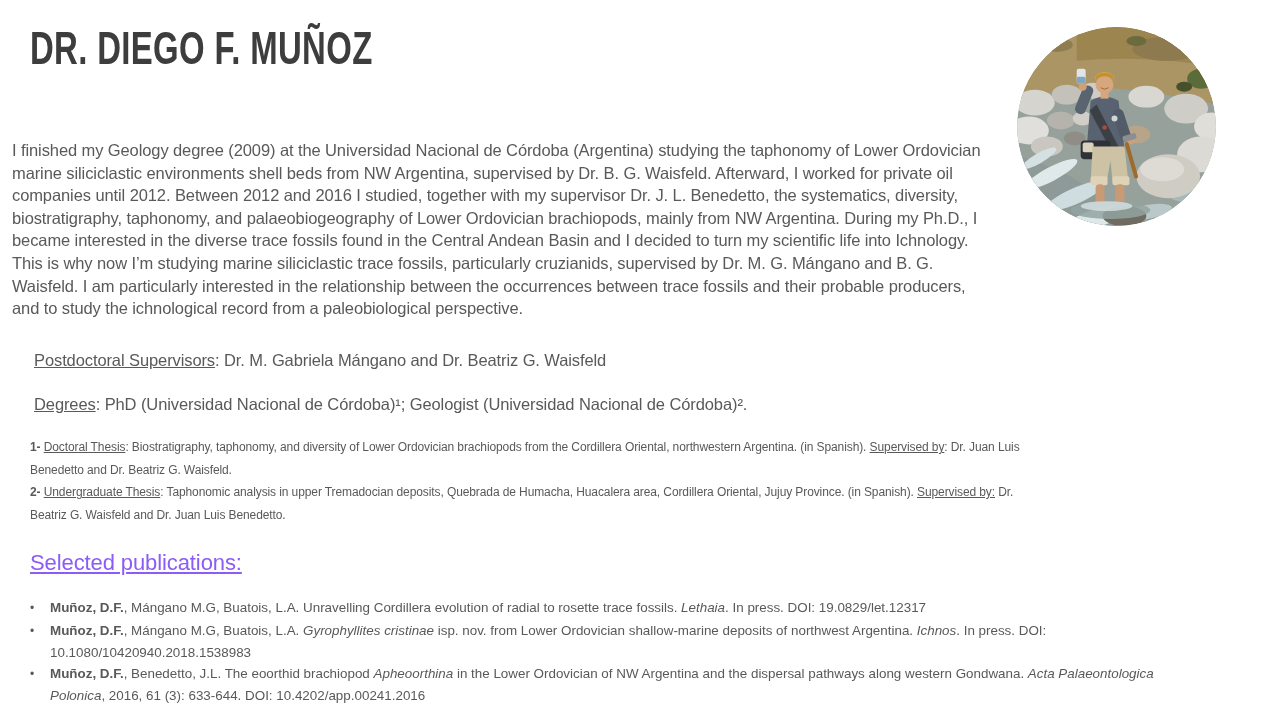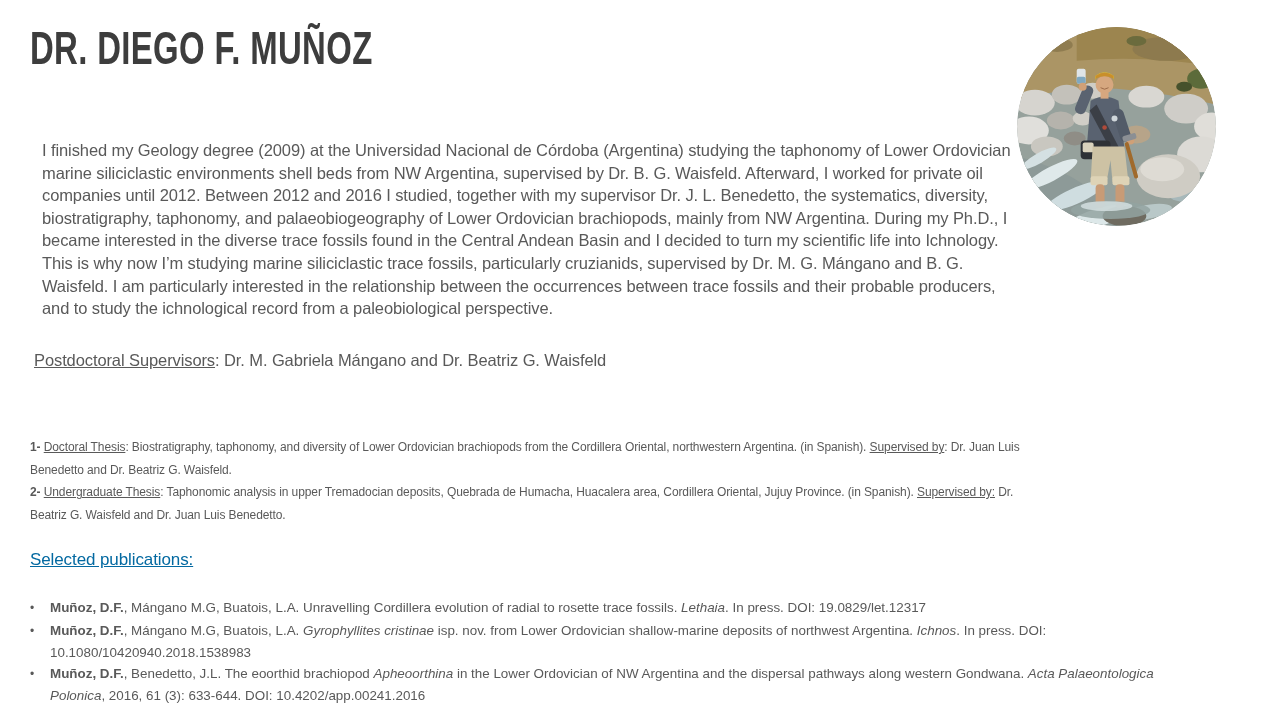--- a/index.html
+++ b/index.html
@@ -13,34 +13,34 @@
     position:absolute;left:30px;top:20px;margin:0;
     font-size:47px;font-weight:700;color:#3d3d3d;
     white-space:nowrap;letter-spacing:0.5px;
     transform:scaleX(0.70);transform-origin:left top;
   }
   .subtitle{
     position:absolute;left:30px;top:93px;
     font-size:19px;font-style:italic;color:#454545;white-space:nowrap;
   }
   .bio{
-    position:absolute;left:42px;top:139px;width:982px;margin:0;
+    position:absolute;left:12px;top:139px;width:982px;margin:0;
     font-size:16.5px;line-height:22.6px;color:#595959;letter-spacing:-0.1px;
   }
   .line{position:absolute;left:30px;margin:4px;font-size:16.5px;color:#595959;letter-spacing:-0.1px;}
   .postdoc{top:347px;}
   .degrees{top:391px;}
   .theses{
     position:absolute;left:30px;top:436px;width:992px;
     font-size:12px;line-height:22.6px;color:#595959;letter-spacing:-0.1px;
   }
   .theses p{margin:0;}
   .pub-heading{
     position:absolute;left:30px;top:550px;margin:0;
-    font-size:17px;color:#0369a1;text-decoration:underline;letter-spacing:-0.1px;
+    font-size:22px;color:#8b5cf6;text-decoration:underline;letter-spacing:-0.1px;
   }
   .pubs{
     position:absolute;left:30px;top:597px;width:1126px;margin:0;padding:0;
     list-style:none;font-size:13.4px;line-height:21.8px;color:#595959;
   }
   .pubs li{display:flex;align-items:flex-start;}
   .marker{flex:0 0 20px;width:20px;font-size:12px;padding-top:1px;}
   .pub-text{flex:1;}
 
   .seg-bold{font-weight:700;}
@@ -58,20 +58,21 @@
 
 <div class="slide">
 
   <h1 class="title">DR. DIEGO F. MUÑOZ</h1>
 
 
   <p class="bio">I finished my Geology degree (2009) at the Universidad Nacional de Córdoba (Argentina) studying the taphonomy of Lower Ordovician marine siliciclastic environments shell beds from NW Argentina, supervised by Dr. B. G. Waisfeld. Afterward, I worked for private oil companies until 2012. Between 2012 and 2016 I studied, together with my supervisor Dr. J. L. Benedetto, the systematics, diversity, biostratigraphy, taphonomy, and palaeobiogeography of Lower Ordovician brachiopods, mainly from NW Argentina. During my Ph.D., I became interested in the diverse trace fossils found in the Central Andean Basin and I decided to turn my scientific life into Ichnology. This is why now I’m studying marine siliciclastic trace fossils, particularly cruzianids, supervised by Dr. M. G. Mángano and B. G. Waisfeld. I am particularly interested in the relationship between the occurrences between trace fossils and their probable producers, and to study the ichnological record from a paleobiological perspective.</p>
 
   <p class="line postdoc"><span class="seg-underline">Postdoctoral Supervisors</span><span class="seg-plain">: Dr. M. Gabriela Mángano and Dr. Beatriz G. Waisfeld</span></p>
 
+  <p class="line degrees"><span class="seg-underline">Degrees</span><span class="seg-plain">: PhD (Universidad Nacional de Córdoba)¹; Geologist (Universidad Nacional de Córdoba)².</span></p>
 
   <div class="theses">
     <p><span class="seg-bold">1- </span><span class="seg-underline">Doctoral Thesis</span><span class="seg-plain">: Biostratigraphy, taphonomy, and diversity of Lower Ordovician brachiopods from the Cordillera Oriental, northwestern Argentina. (in Spanish). </span><span class="seg-underline">Supervised by</span><span class="seg-plain">: Dr. Juan Luis Benedetto and Dr. Beatriz G. Waisfeld.</span></p>
     <p><span class="seg-bold">2- </span><span class="seg-underline">Undergraduate Thesis</span><span class="seg-plain">: Taphonomic analysis in upper Tremadocian deposits, Quebrada de Humacha, Huacalera area, Cordillera Oriental, Jujuy Province. (in Spanish). </span><span class="seg-underline">Supervised by:</span><span class="seg-plain"> Dr. Beatriz G. Waisfeld and Dr. Juan Luis Benedetto.</span></p>
   </div>
 
   <p class="pub-heading">Selected publications:</p>
 
   <ul class="pubs">
     <li>

